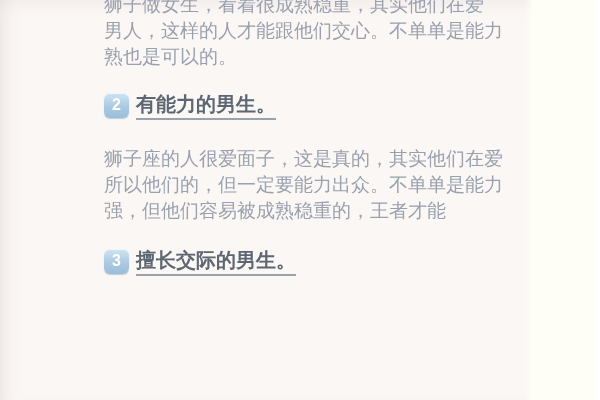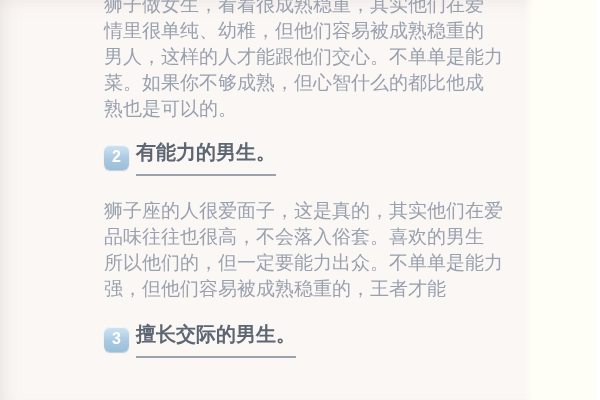--- a/index.html
+++ b/index.html
@@ -44,49 +44,46 @@
     color:#ffffff;
     font-size:16px;font-weight:bold;
     display:flex;align-items:center;justify-content:center;
     margin-right:7px;
   }
   .heading-text{
     font-size:20px;
     font-weight:bold;
     color:#5d6673;
     border-bottom:2px solid #9aa2ad;
-    padding-bottom:9px;
+    padding-bottom:1px;
     white-space:nowrap;
   }
   .p2{ margin-top:28px; }
 </style>
 </head>
 <body>
 
 <div class="page">
   <div class="cream-band"></div>
 
   <div class="content">
 
     <div class="para p1">
       <div class="line">狮子做女生，看着很成熟稳重，其实他们在爱</div>
-      <div class="line">情里很单纯、幼稚，但他们容易被成熟稳重的</div>
       <div class="line">男人，这样的人才能跟他们交心。不单单是能力</div>
-      <div class="line">菜。如果你不够成熟，但心智什么的都比他成</div>
       <div class="line">熟也是可以的。</div>
     </div>
 
     <div class="heading h2">
       <span class="keycap">2</span>
       <span class="heading-text">有能力的男生。</span>
     </div>
 
     <div class="para p2">
       <div class="line">狮子座的人很爱面子，这是真的，其实他们在爱</div>
-      <div class="line">品味往往也很高，不会落入俗套。喜欢的男生</div>
       <div class="line">所以他们的，但一定要能力出众。不单单是能力</div>
       <div class="line">强，但他们容易被成熟稳重的，王者才能</div>
     </div>
 
     <div class="heading h3">
       <span class="keycap">3</span>
       <span class="heading-text">擅长交际的男生。</span>
     </div>
 
   </div>

